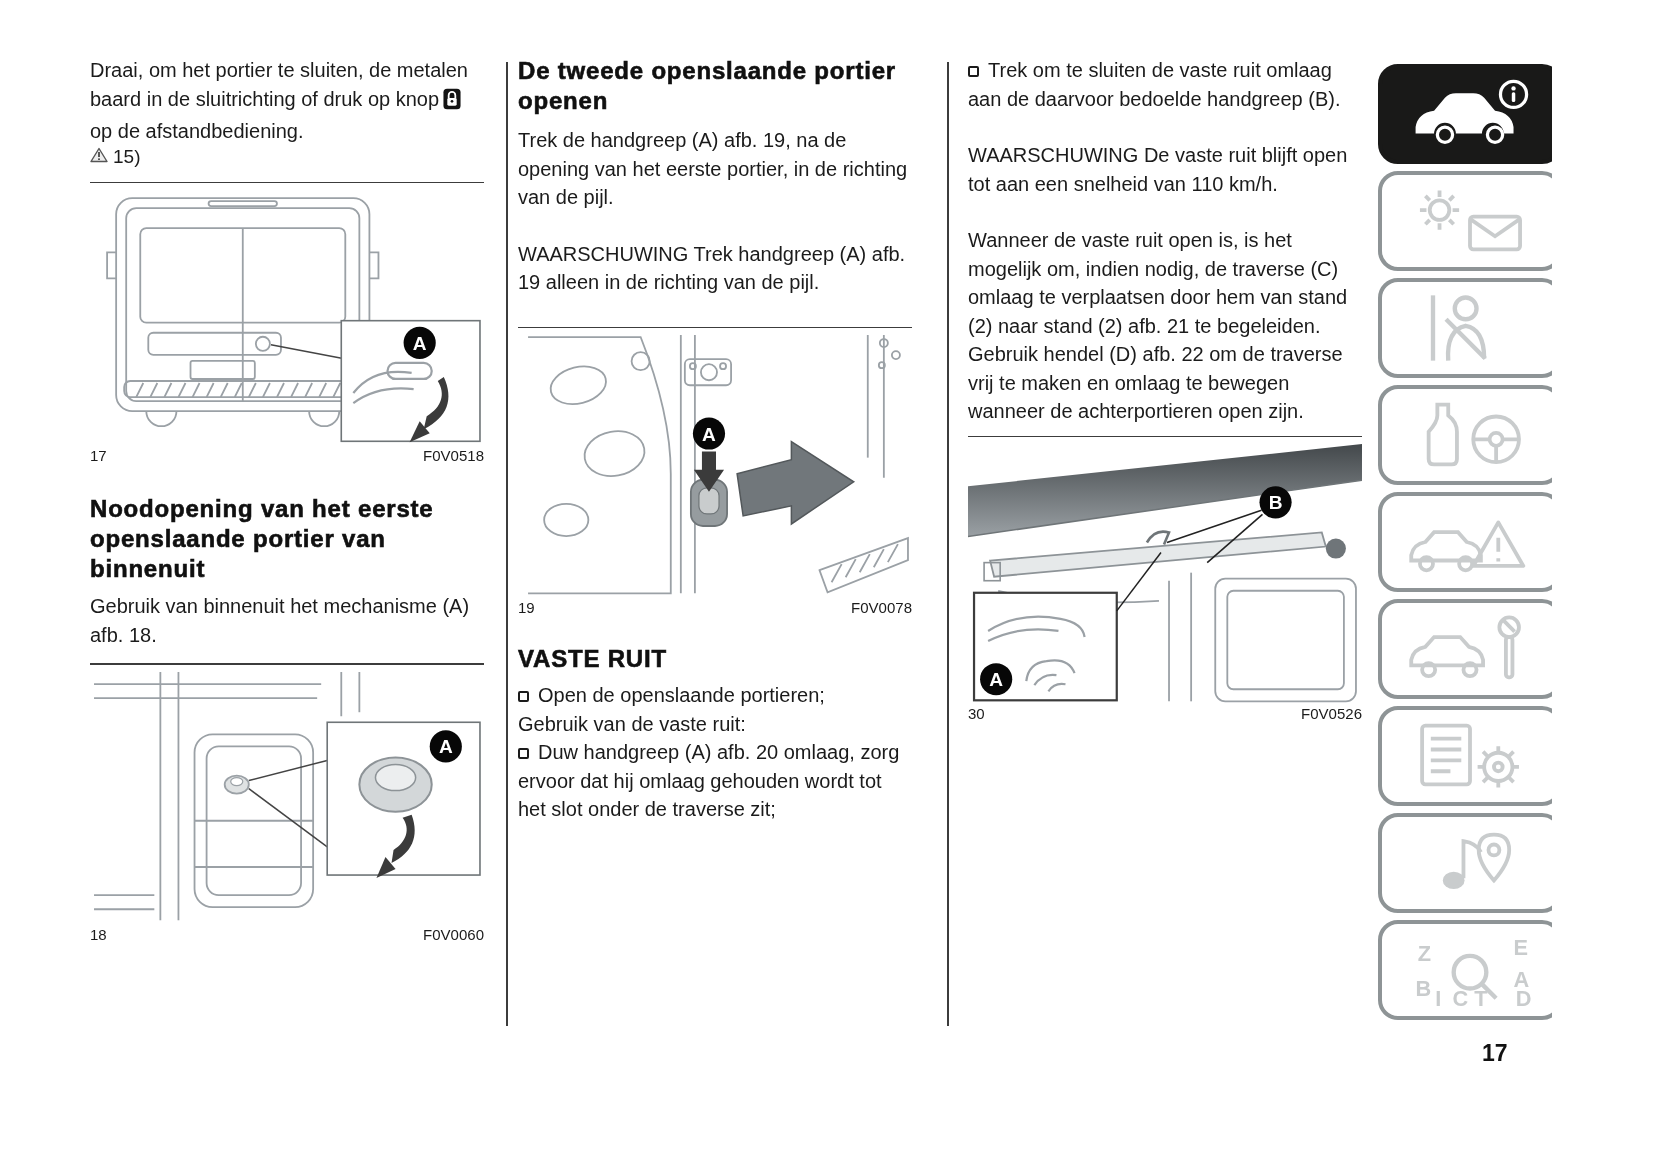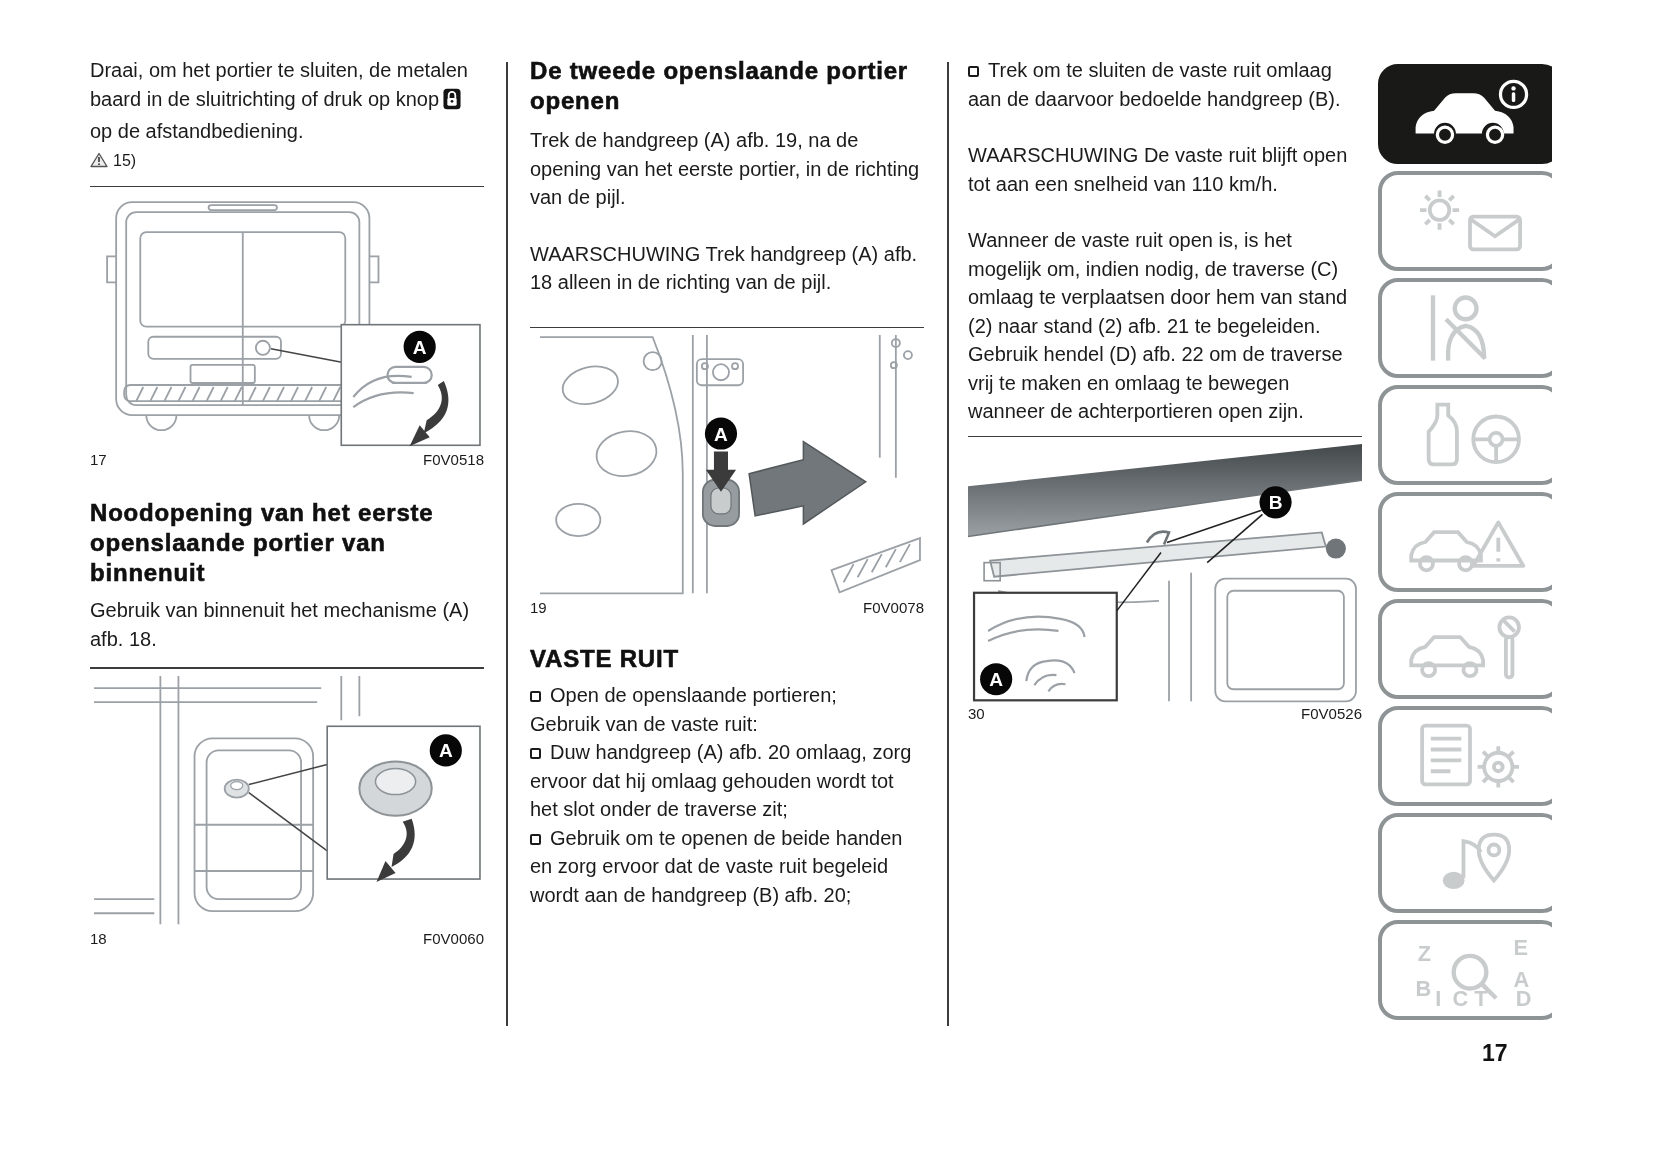--- a/index.html
+++ b/index.html
@@ -3,37 +3,37 @@
 <meta charset="utf-8">
 <style>
   * { margin:0; padding:0; box-sizing:border-box; }
   html,body { background:#ffffff; }
   .page {
     position:relative; width:1552px; height:1166px; background:#fff;
     font-family:"Liberation Sans", sans-serif; color:#1b1b1b; overflow:hidden;
   }
   .col { position:absolute; top:56px; width:394px; }
   .col-left  { left:90px; }
-  .col-mid   { left:530px; }
+  .col-mid   { left:518px; }
   .col-right { left:968px; }
   .body-text { font-size:20px; line-height:28.5px; }
   .section-heading {
     font-size:24px; line-height:30px; font-weight:bold; letter-spacing:0.8px;
     color:#101010; -webkit-text-stroke:0.6px #101010;
   }
   .vrule { position:absolute; top:62px; height:964px; width:1.5px; background:#3c3c3c; }
   .figure { margin-top:14px; }
   .fig-rule { height:1.5px; background:#3c3c3c; margin-bottom:3px; }
   .figure-art { display:block; width:100%; }
   .fig-caption { display:flex; justify-content:space-between; font-size:15px; margin-top:2px; color:#1b1b1b; }
   .sq {
     display:inline-block; width:11px; height:11px; border:2.5px solid #1b1b1b;
     border-radius:2px; margin-right:9px; position:relative; top:0px;
   }
-  .note-row { display:flex; align-items:flex-start; gap:5px; margin-top:6px; font-size:16px; }
+  .note-row { display:flex; align-items:center; gap:5px; font-size:19px; }
   .lock-btn { display:inline-block; vertical-align:-4px; margin:0 4px; }
   .sidebar { position:absolute; left:1378px; top:64px; width:184px; }
   .nav-btn {
     width:184px; height:100px; border:4px solid #8e9496; border-radius:20px;
     background:#fff; margin-bottom:7px; display:flex; align-items:center;
     justify-content:center; cursor:pointer;
   }
   .nav-btn.active { background:#191918; border-color:#191918; }
   .page-number { position:absolute; left:1482px; top:1040px; font-size:23px; font-weight:bold; color:#111; }
   .mt-gap { margin-top:28px; }
@@ -132,21 +132,21 @@
         <span>F0V0060</span>
       </div>
     </div>
   </div>
 
   <div class="vrule" style="left:506px;"></div>
 
   <div class="col col-mid">
     <h2 class="section-heading">De tweede openslaande portier openen</h2>
     <p class="body-text mt-small">Trek de handgreep (A) afb. 19, na de opening van het eerste portier, in de richting van de pijl.</p>
-    <p class="body-text mt-gap">WAARSCHUWING Trek handgreep (A) afb. 18 alleen in de richting van de pijl.</p>
+    <p class="body-text mt-gap">WAARSCHUWING Trek handgreep (A) afb. 19 alleen in de richting van de pijl.</p>
 
     <div class="figure" style="margin-top:30px;">
       <div class="fig-rule"></div>
       <svg class="figure-art" viewBox="0 0 392 265">
         <g fill="none" stroke="#9ba1a6" stroke-width="1.8">
           <path d="M10 6 L122 6 Q152 82 152 142 L152 261 L10 261"></path>
           <ellipse cx="60" cy="54" rx="28" ry="18" transform="rotate(-14 60 54)"></ellipse>
           <ellipse cx="96" cy="122" rx="30" ry="22" transform="rotate(-10 96 122)"></ellipse>
           <ellipse cx="48" cy="188" rx="22" ry="16"></ellipse>
           <circle cx="122" cy="30" r="9"></circle>
@@ -174,21 +174,20 @@
       <div class="fig-caption">
         <span>19</span>
         <span>F0V0078</span>
       </div>
     </div>
 
     <h2 class="section-heading heading-mid2">VASTE RUIT</h2>
     <p class="body-text"><span class="sq"></span><span>Open de openslaande portieren;</span></p>
     <p class="body-text">Gebruik van de vaste ruit:</p>
     <p class="body-text"><span class="sq"></span><span>Duw handgreep (A) afb. 20 omlaag, zorg ervoor dat hij omlaag gehouden wordt tot het slot onder de traverse zit;</span></p>
-    <p class="body-text"><span class="sq"></span><span>Gebruik om te openen de beide handen en zorg ervoor dat de vaste ruit begeleid wordt aan de handgreep (B) afb. 20;</span></p>
   </div>
 
   <div class="vrule" style="left:947px;"></div>
 
   <div class="col col-right">
     <p class="body-text"><span class="sq"></span><span>Trek om te sluiten de vaste ruit omlaag aan de daarvoor bedoelde handgreep (B).</span></p>
     <p class="body-text mt-gap">WAARSCHUWING De vaste ruit blijft open tot aan een snelheid van 110 km/h.</p>
     <p class="body-text mt-gap">Wanneer de vaste ruit open is, is het mogelijk om, indien nodig, de traverse (C) omlaag te verplaatsen door hem van stand (2) naar stand (2) afb. 21 te begeleiden.</p>
     <p class="body-text">Gebruik hendel (D) afb. 22 om de traverse vrij te maken en omlaag te bewegen wanneer de achterportieren open zijn.</p>
 

